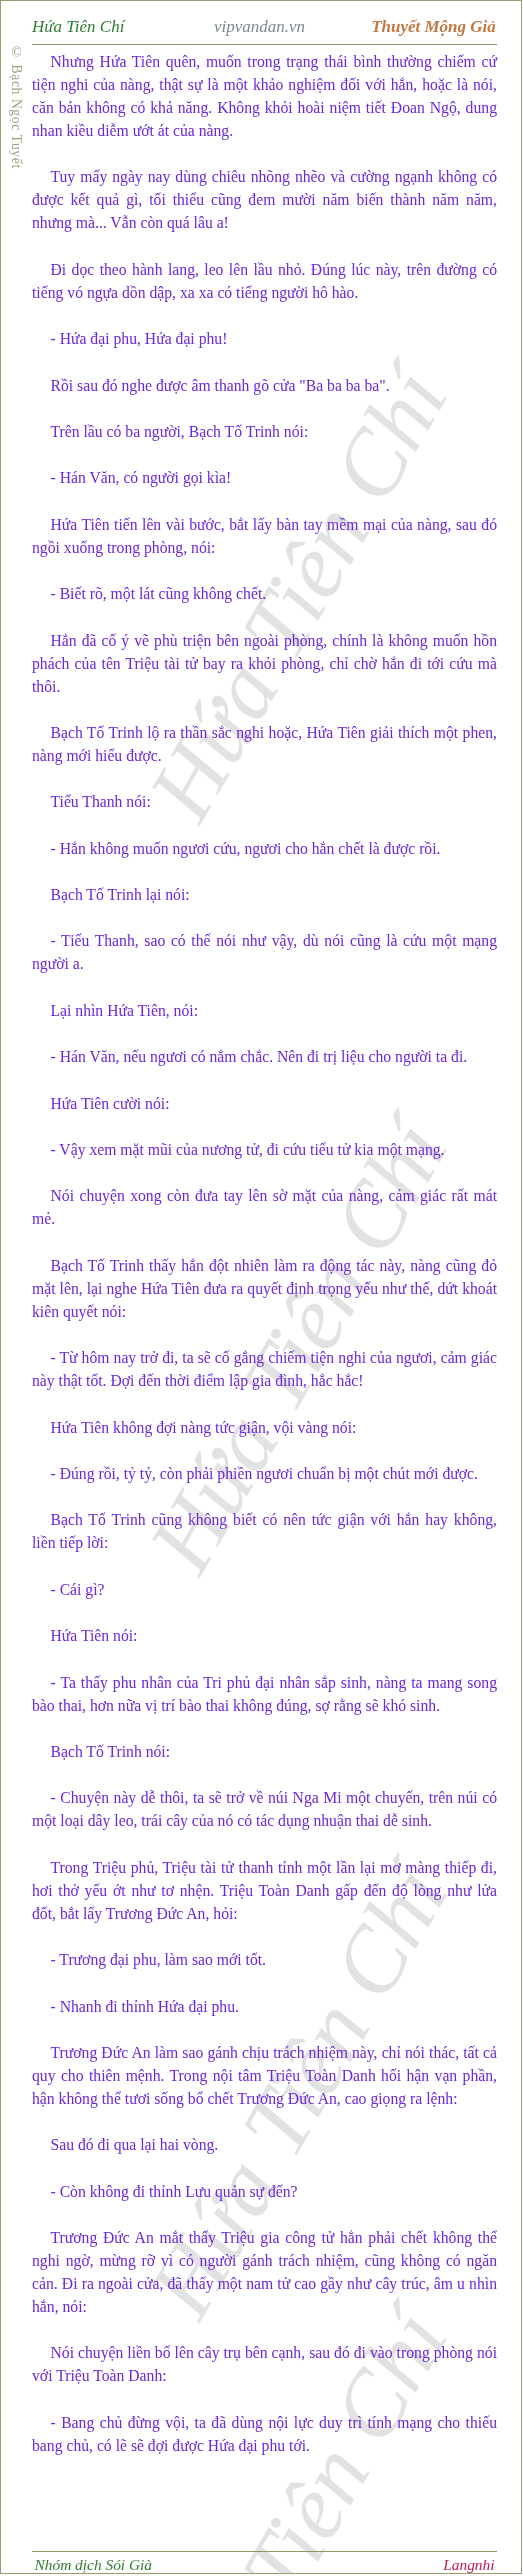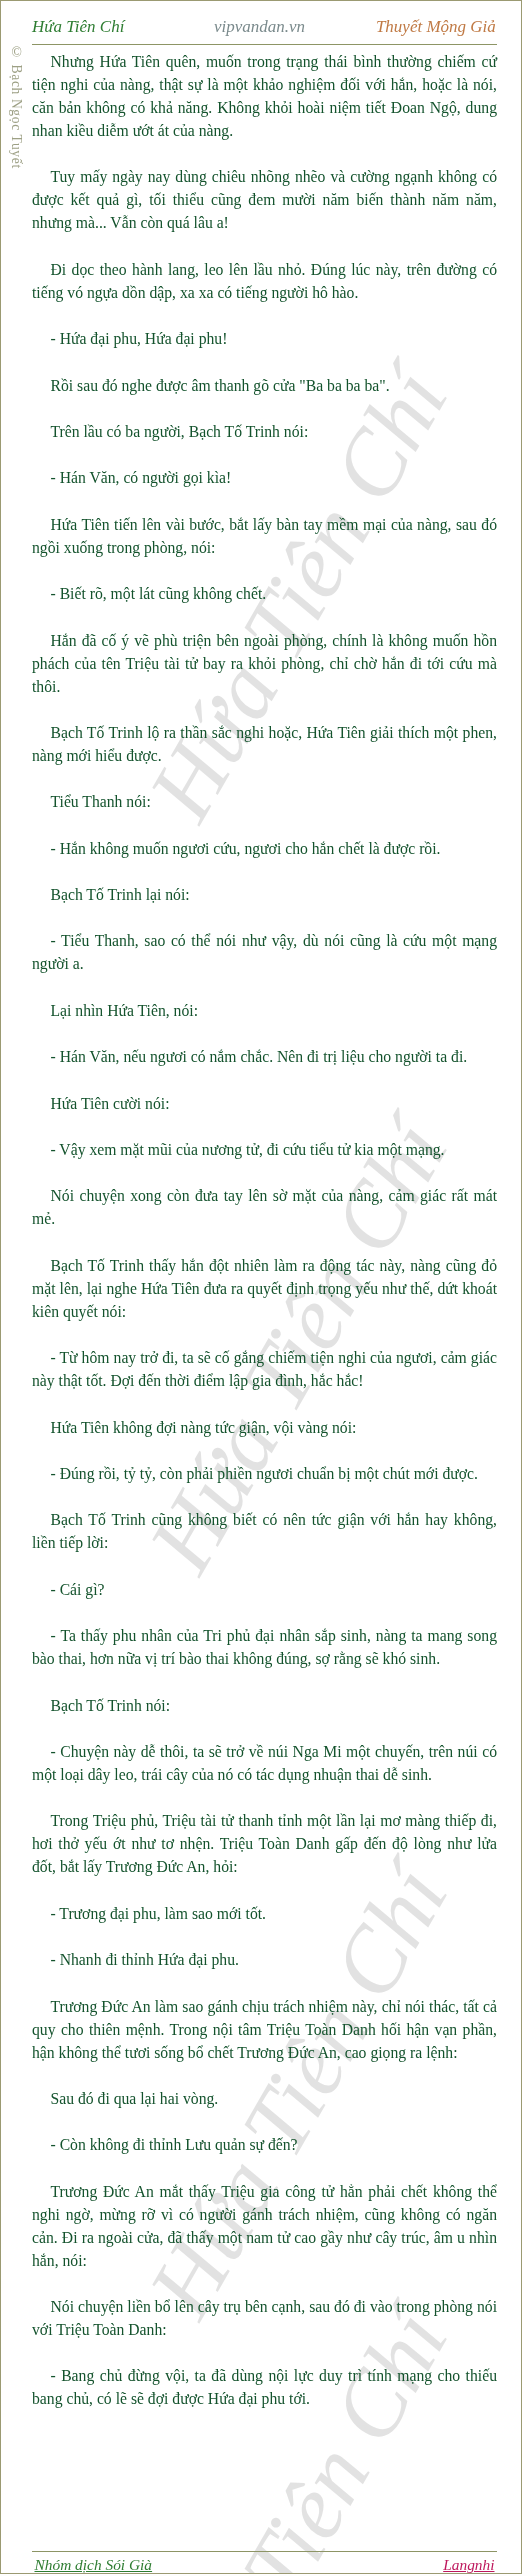--- a/index.html
+++ b/index.html
@@ -9,38 +9,38 @@
     border:1.8px solid #9b9a72; background:#ffffff; overflow:hidden;
   }
   .header {
     position:absolute; left:31px; top:11px; width:465px; height:32px;
     border-bottom:1.8px solid #8d9565;
     font-family:"Liberation Serif", serif; font-style:italic; font-size:17px;
   }
   .header span { position:absolute; top:5px; white-space:nowrap; }
   .h-left { left:0; color:#2e7d32; }
   .h-center { left:182px; color:#7a8a8c;text-align:right; }
-  .h-right { right:1.2px; color:#c07a45; }
+  .h-right { right:1.2px; color:#c07a45;font-weight:bold; }
   .side-note {
     position:absolute; left:1.2px; top:44px; width:22px;
     writing-mode:vertical-rl; font-family:"Liberation Serif", serif;
     font-size:13.6px; color:#9da085; letter-spacing:0.6px; white-space:nowrap;
   }
   .content {
     position:absolute; left:31px; top:49px; width:465px;
     font-family:"Liberation Serif", serif; font-size:15.7px; line-height:23px;
-    color:#14532d; text-align:justify;
+    color:#6d28d9; text-align:justify;
   }
   .content p { margin:0 0 23.4px 0; text-indent:18.5px; }
   .footer {
     position:absolute; left:31px; top:2550px; width:465px; height:22px;
     border-top:1.8px solid #8d9565;
     font-family:"Liberation Serif", serif; font-style:italic; font-size:15.4px;
   }
-  .footer span { position:absolute; top:3.7px; white-space:nowrap;text-decoration:underline; }
+  .footer span { position:absolute; top:3.7px; white-space:nowrap; }
   .f-left { left:2.5px; color:#2e7d32; }
   .f-right { right:2.5px; color:#be185d; }
   .wm {
     position:absolute; font-family:"Liberation Serif", serif; font-style:italic;
     font-size:92px; color:rgba(150,150,150,0.28); transform:rotate(-60deg);
     transform-origin:left top; white-space:nowrap; pointer-events:none;
   }
 </style>
 </head>
 <body>
@@ -80,20 +80,21 @@
       <p>- Hán Văn, nếu ngươi có nắm chắc. Nên đi trị liệu cho người ta đi.</p>
       <p>Hứa Tiên cười nói:</p>
       <p>- Vậy xem mặt mũi của nương tử, đi cứu tiểu tử kia một mạng.</p>
       <p> Nói chuyện xong còn đưa tay lên sờ mặt của nàng, cảm giác rất mát mẻ.</p>
       <p>Bạch Tố Trinh thấy hắn đột nhiên làm ra động tác này, nàng cũng đỏ mặt lên, lại nghe Hứa Tiên đưa ra quyết định trọng yếu như thế, dứt khoát kiên quyết nói:</p>
       <p>- Từ hôm nay trở đi, ta sẽ cố gắng chiếm tiện nghi của ngươi, cảm giác này thật tốt. Đợi đến thời điểm lập gia đình, hắc hắc!</p>
       <p>Hứa Tiên không đợi nàng tức giận, vội vàng nói:</p>
       <p>- Đúng rồi, tỷ tỷ, còn phải phiền ngươi chuẩn bị một chút mới được.</p>
       <p>Bạch Tố Trinh cũng không biết có nên tức giận với hắn hay không, liền tiếp lời:</p>
       <p>- Cái gì?</p>
+      <p>Hứa Tiên nói:</p>
       <p>- Ta thấy phu nhân của Tri phủ đại nhân sắp sinh, nàng ta mang song bào thai, hơn nữa vị trí bào thai không đúng, sợ rằng sẽ khó sinh.</p>
       <p>Bạch Tố Trinh nói:</p>
       <p>- Chuyện này dễ thôi, ta sẽ trở về núi Nga Mi một chuyến, trên núi có một loại dây leo, trái cây của nó có tác dụng nhuận thai dễ sinh.</p>
       <p>Trong Triệu phủ, Triệu tài tử thanh tỉnh một lần lại mơ màng thiếp đi, hơi thở yếu ớt như tơ nhện. Triệu Toàn Danh gấp đến độ lòng như lửa đốt, bắt lấy Trương Đức An, hỏi:</p>
       <p>- Trương đại phu, làm sao mới tốt.</p>
       <p>- Nhanh đi thỉnh Hứa đại phu.</p>
       <p>Trương Đức An làm sao gánh chịu trách nhiệm này, chỉ nói thác, tất cả quy cho thiên mệnh. Trong nội tâm Triệu Toàn Danh hối hận vạn phần, hận không thể tươi sống bổ chết Trương Đức An, cao giọng ra lệnh:</p>
       <p>Sau đó đi qua lại hai vòng.</p>
       <p>- Còn không đi thỉnh Lưu quản sự đến?</p>
       <p>Trương Đức An mắt thấy Triệu gia công tử hẳn phải chết không thể nghi ngờ, mừng rỡ vì có người gánh trách nhiệm, cũng không có ngăn cản. Đi ra ngoài cửa, đã thấy một nam tử cao gầy như cây trúc, âm u nhìn hắn, nói:</p>

